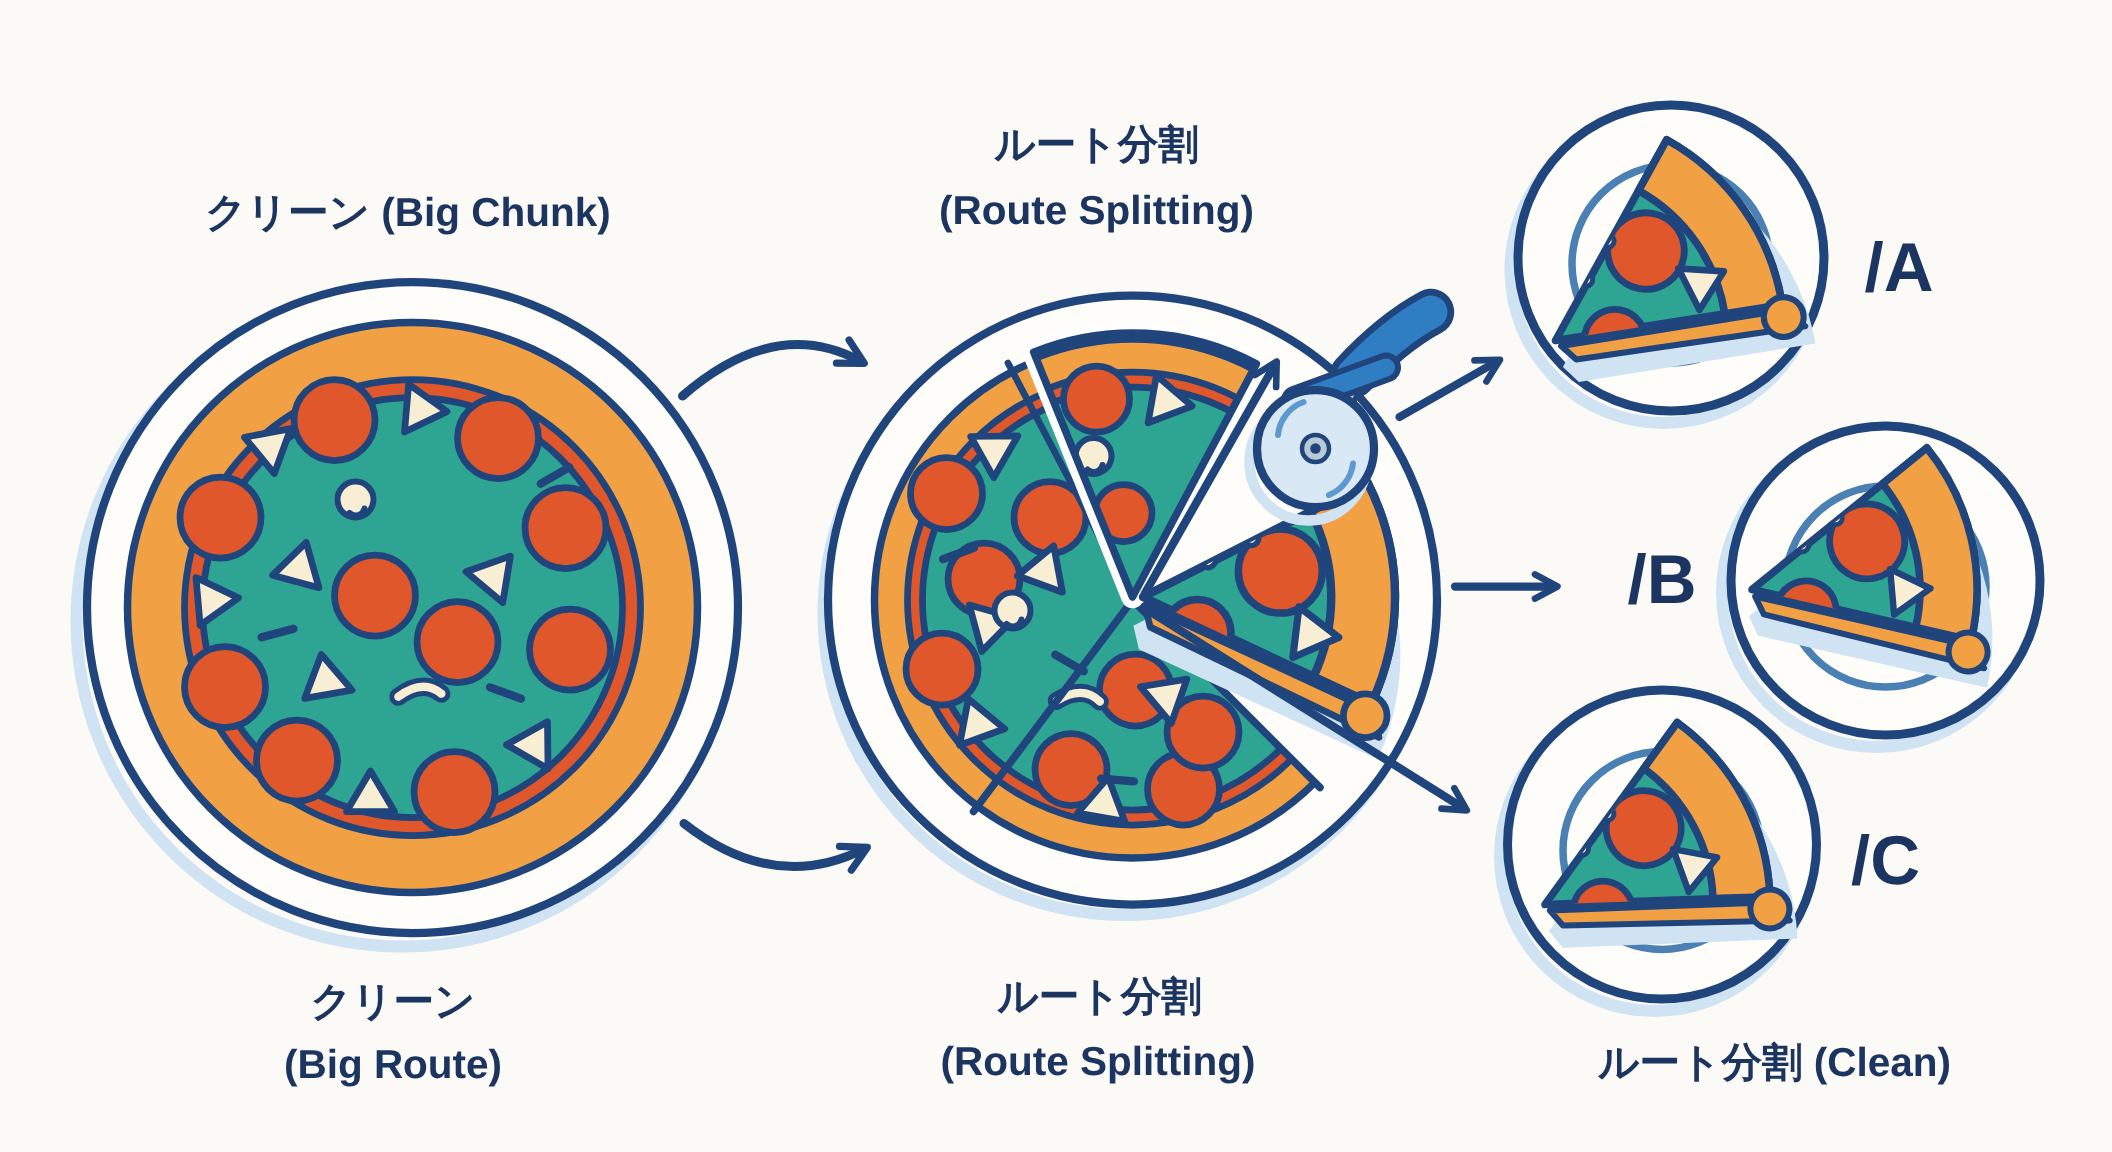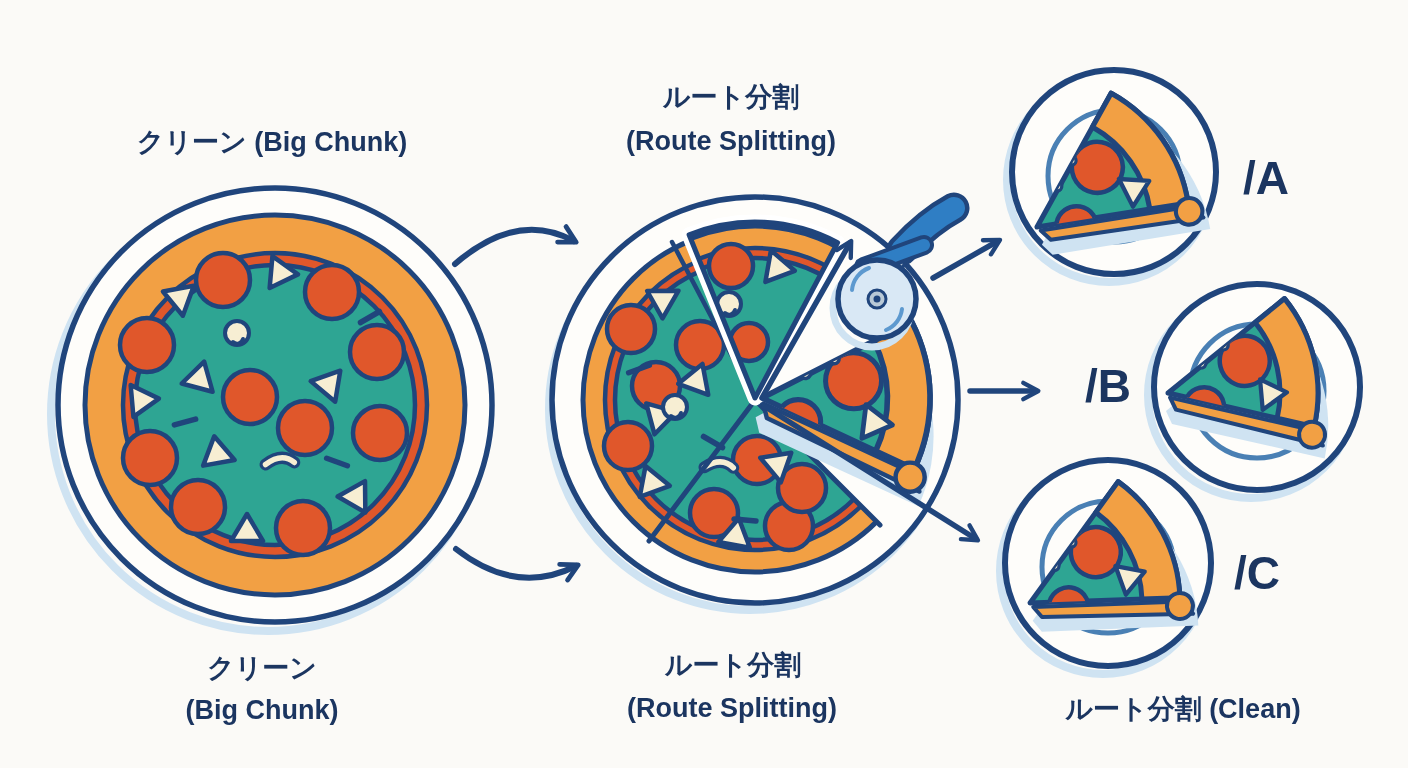--- a/index.html
+++ b/index.html
@@ -194,21 +194,21 @@
     <use href="#slice-full" transform="translate(1030,603) rotate(-28)"></use>
   </g>
 </svg>
 
 <div class="lbl big" style="left:272px;top:142px">クリーン (Big Chunk)</div>
 
 <div class="lbl big" style="left:731px;top:97px">ルート分割</div>
 <div class="lbl big" style="left:731px;top:141px">(Route Splitting)</div>
 
 <div class="lbl big" style="left:262px;top:668px">クリーン</div>
-<div class="lbl big" style="left:262px;top:710px">(Big Chunk)</div>
+<div class="lbl big" style="left:262px;top:710px">(Big Route)</div>
 
 <div class="lbl big" style="left:733px;top:665px">ルート分割</div>
 <div class="lbl big" style="left:732px;top:708px">(Route Splitting)</div>
 
 <div class="lbl route" style="left:1266px;top:178px">/A</div>
 <div class="lbl route" style="left:1108px;top:386px">/B</div>
 <div class="lbl route" style="left:1257px;top:573px">/C</div>
 
 <div class="lbl big" style="left:1183px;top:709px">ルート分割 (Clean)</div>
 

